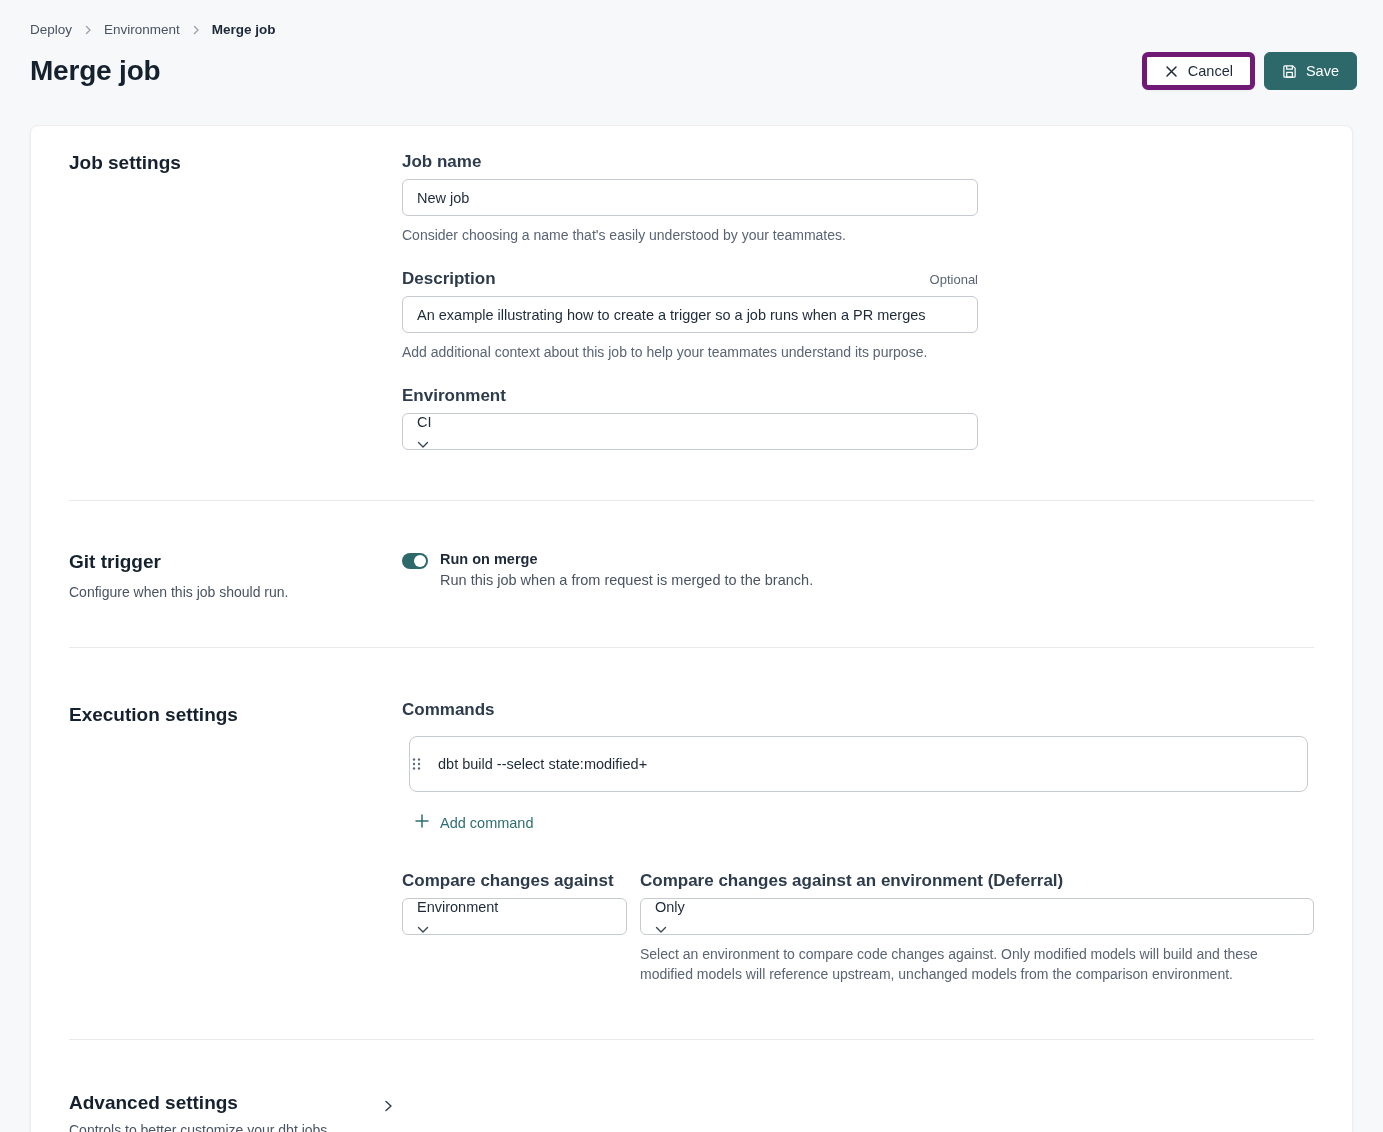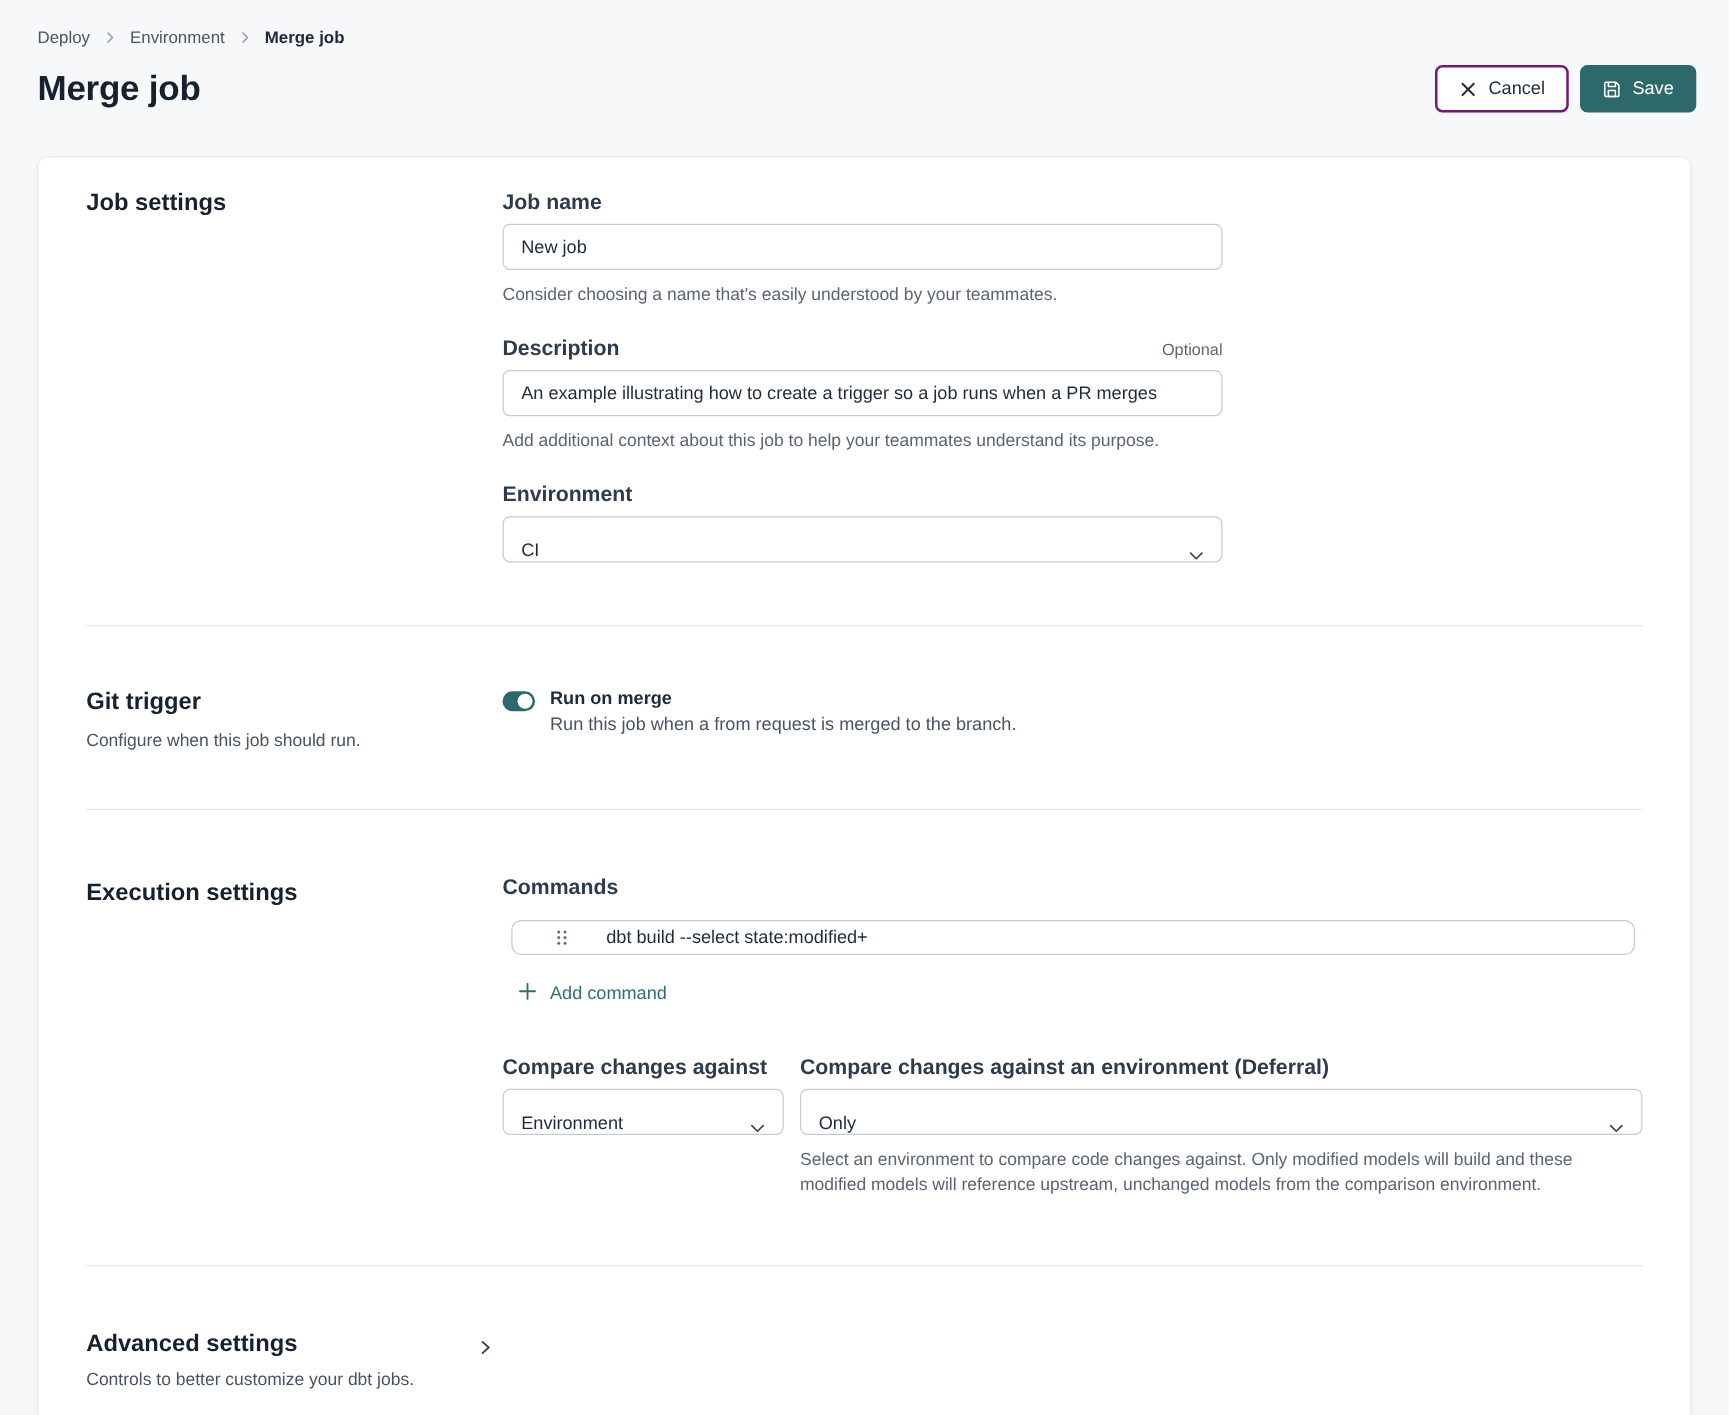--- a/index.html
+++ b/index.html
@@ -20,21 +20,21 @@
   .crumb.current { font-weight:700; color:#1d2939; cursor:default; }
   .crumb-sep svg { display:block; }
 
   .title-row { display:flex; justify-content:space-between; align-items:center; margin-top:15px; }
   h1 { font-size:28px; font-weight:700; margin:0; color:#16212f; letter-spacing:-0.2px; }
   .actions { display:flex; gap:9px; }
   .btn {
     height:38px; border-radius:6px; font-size:14.5px; font-family:inherit;
     display:inline-flex; align-items:center; gap:9px; padding:0 17px; cursor:pointer;
   }
-  .btn-secondary { background:#fff; border:2px solid #701a75; color:#1e2a3a; box-shadow:0 1px 2px rgba(16,24,40,.05); }
+  .btn-secondary { background:#fff; border:5px solid #701a75; color:#1e2a3a; box-shadow:0 1px 2px rgba(16,24,40,.05); }
   .btn-primary  { background:#2d696a; border:1px solid #2d696a; color:#fff; }
   .btn svg { display:block; }
 
   
   .card {
     margin:35px 30px 24px 30px;
     background:#fff; border-radius:8px;
     border:1px solid #ededf0;
     box-shadow:0 1px 3px rgba(16,24,40,.05);
   }
@@ -52,36 +52,36 @@
   .text-input {
     width:100%; height:37px; border:1px solid #c6cad1; border-radius:6px;
     padding:0 14px; font-size:14.5px; font-family:inherit; color:#1e2a3a; background:#fff; outline:none;
   }
   .helper { font-size:14px; color:#5a6474; margin:9px 0 0; line-height:20px; }
   .field { margin-top:24px; }
   .field:first-child { margin-top:0; }
   .narrow { width:576px; }
   .select-box {
     height:37px; border:1px solid #c6cad1; border-radius:6px; background:#fff;
-    display:flex; align-items:flex-end; justify-content:space-between;
-    padding:0 14px; font-size:14.5px; cursor:pointer;
+    display:flex; align-items:flex-start; justify-content:space-between;
+    padding:0 14px; font-size:14.5px; cursor:pointer;flex-direction:column;
   }
   .select-box svg { display:block; flex-shrink:0; }
 
   
   .toggle-row { display:flex; gap:12px; }
   .toggle { width:26px; height:16px; border-radius:9px; background:#2d696a; position:relative; margin-top:2px; flex-shrink:0; cursor:pointer; }
   .toggle-knob { position:absolute; right:2px; top:2px; width:12px; height:12px; border-radius:50%; background:#fff; }
   .toggle-label { font-size:14.5px; font-weight:700; color:#1e2a3a; }
   .toggle-desc { font-size:14.5px; color:#495362; margin-top:5px; }
 
   
   .command-row {
-    margin:14px 6px 0 7px; border:1px solid #c6cad1; border-radius:8px; height:28px;
-    display:flex; align-items:center; padding:0 35px; gap:31px; background:#fff;
+    margin:14px 6px 0 7px; border:1px solid #c6cad1; border-radius:8px; height:56px;
+    display:flex; align-items:center; padding:0 2px; gap:17px; background:#fff;
   }
   .drag-handle { cursor:grab; display:flex; }
   .command-text { font-size:14.5px; color:#1e2a3a; }
   .add-command {
     display:flex; align-items:center; gap:11px; color:#2f6f72; font-size:14.5px;
     margin:22px 0 0 13px; cursor:pointer; width:max-content;
   }
   .compare-row { display:flex; margin-top:40px; }
   .compare-col1 { width:225px; flex-shrink:0; }
   .compare-col2 { flex:1; min-width:0; margin-left:13px; }

